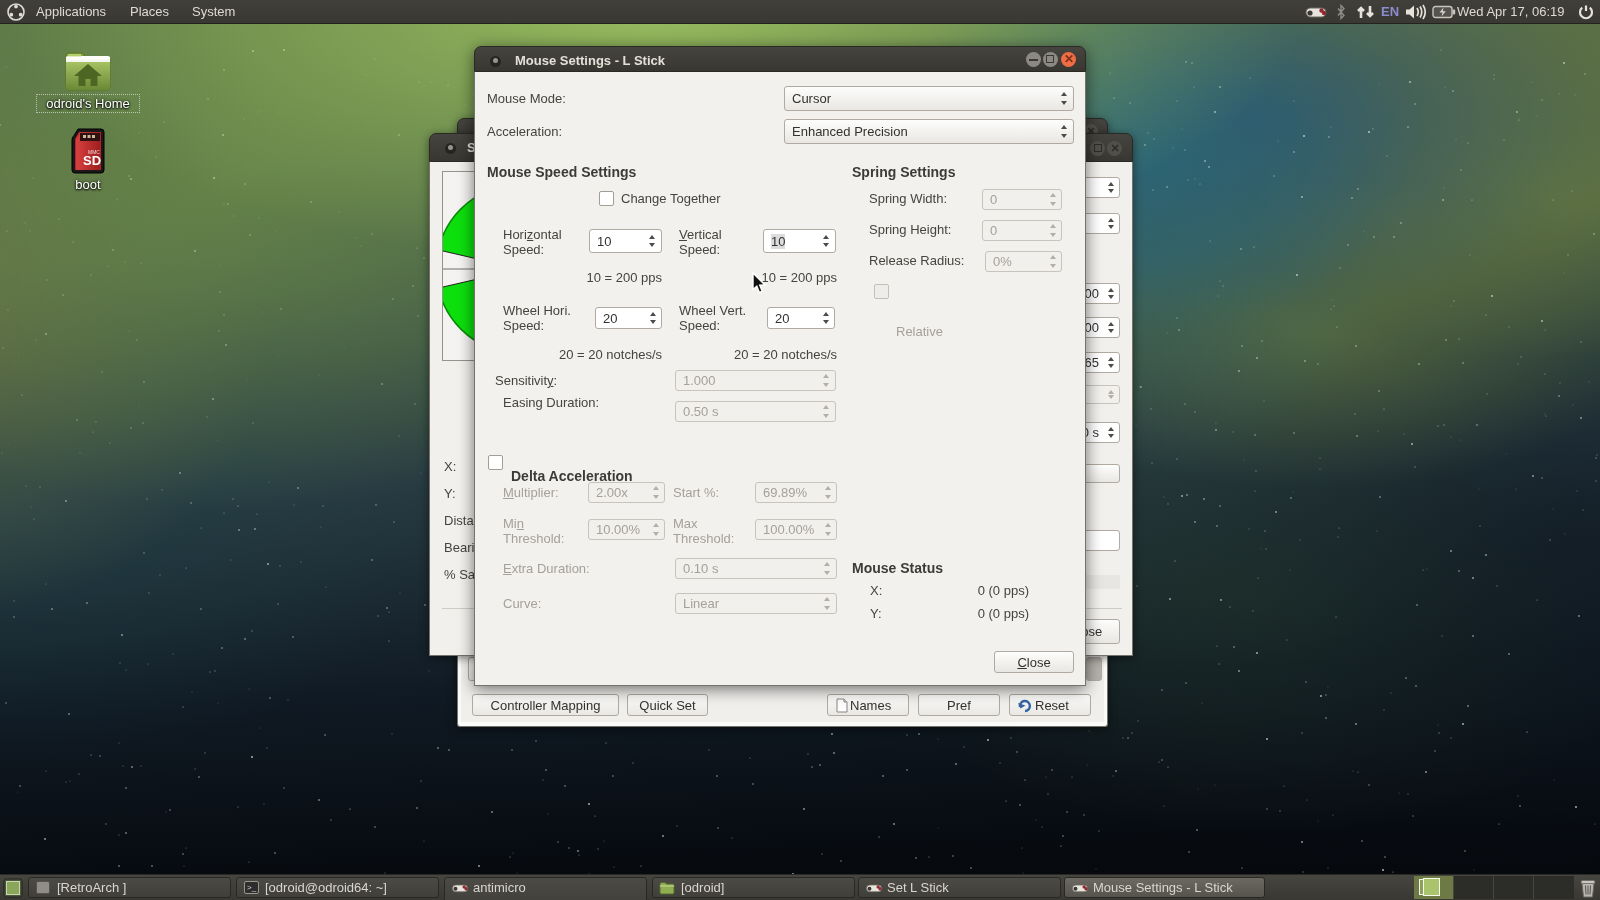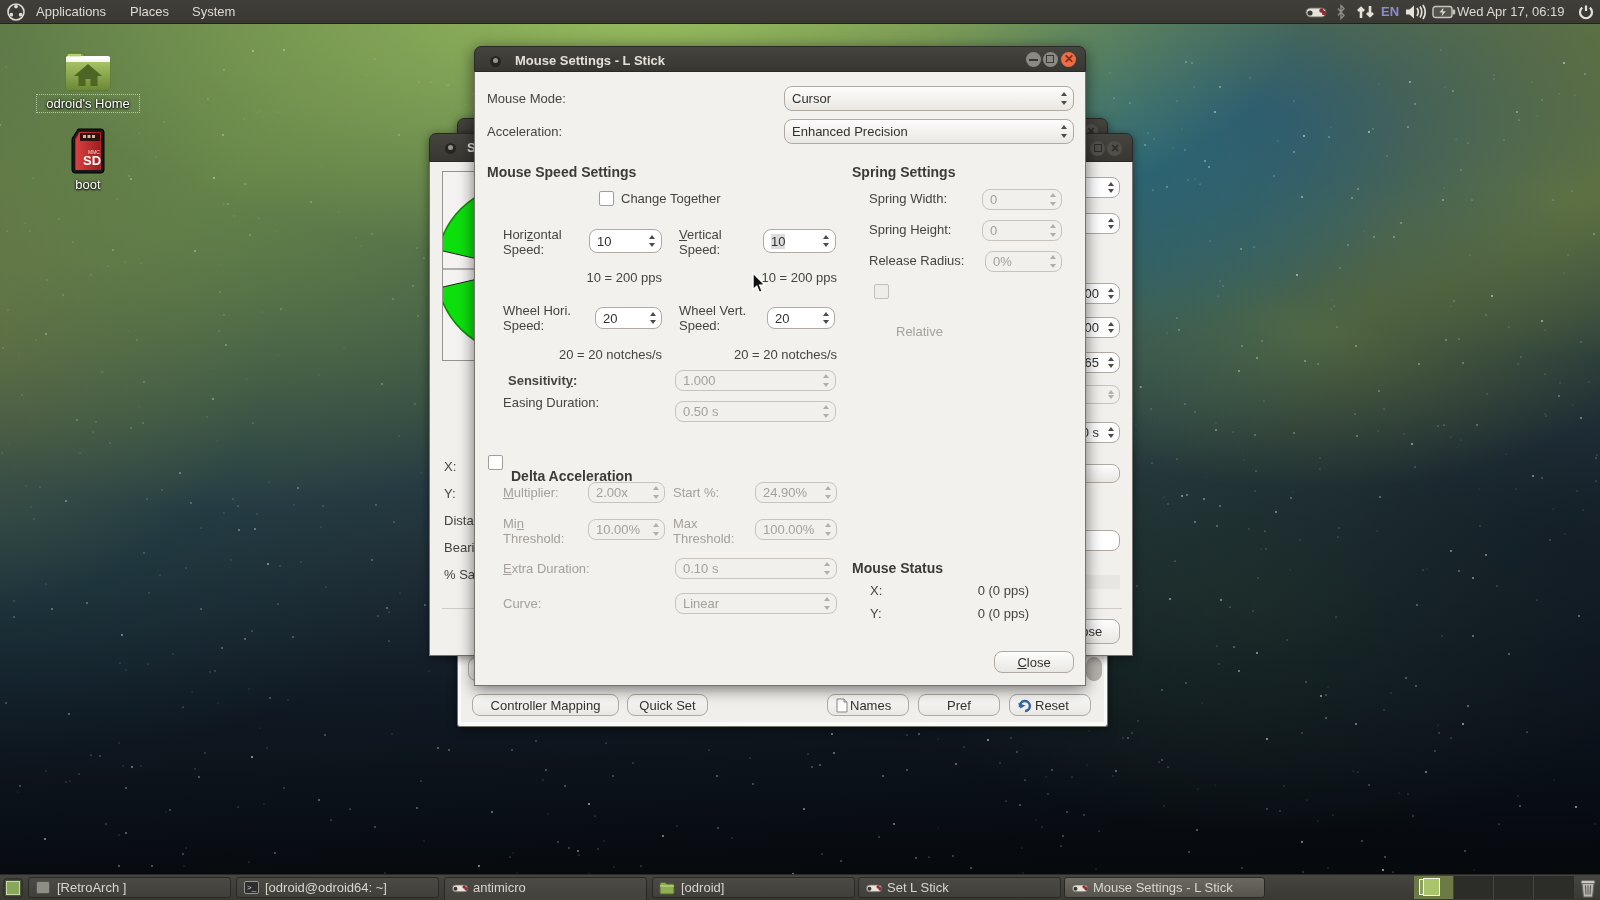--- a/index.html
+++ b/index.html
@@ -19,21 +19,21 @@
  radial-gradient(600px 330px at 79% 67%, rgba(58,92,50,.3), rgba(58,92,50,0) 70%),
  radial-gradient(640px 360px at 0% 57%, rgba(32,72,78,.4), rgba(32,72,78,0) 70%),
  linear-gradient(178deg, #5d7849 0%, #46604a 28%, #283b42 52%, #101a24 74%, #070b10 92%, #05070a 100%);}
 
 #panel{position:absolute;left:0;top:0;width:1600px;height:24px;background:linear-gradient(#403f3a,#393833);border-bottom:1px solid #23221f;color:#dfdbd2;font-size:13px}
 #panel .mi{position:absolute;top:0;height:24px;line-height:24px}
 
 .titlebar{position:absolute;background:linear-gradient(#45443f,#3b3a35 76%,#373631);color:#e4e0d8;font-size:13px;font-weight:bold}
 .wbtn{position:absolute;width:15px;height:15px;border-radius:50%;background:#8b8981}
 .wbtn i{position:absolute;font-style:normal}
-.entry,.spin,.combo,.btn{position:absolute;border:1px solid #b0aaa2;border-radius:8px;font-size:13px;color:#33322f}
+.entry,.spin,.combo,.btn{position:absolute;border:1px solid #b0aaa2;border-radius:3px;font-size:13px;color:#33322f}
 .spin,.entry{background:#fff}
 .combo,.btn{background:linear-gradient(#fdfdfc,#f2f1ee 55%,#e9e7e3)}
 .spin.dis{background:#f1f0ed;color:#a5a09a;border-color:#c8c3bc}
 .lab{position:absolute;font-size:13px;color:#45443f;white-space:pre}
 .lab.dis{color:#a5a09a}
 .lab.b{font-weight:bold;color:#3c3b37;font-size:14px}
 .cb{position:absolute;width:15px;height:15px;background:#fff;border:1px solid #a39d95;border-radius:2px}
 .cb.dis{background:#eeede9;border-color:#c4bfb8}
 .val{position:absolute;left:7px;top:0;bottom:0;display:flex;align-items:center}
 .arr{position:absolute;width:0;height:0;border-left:3.5px solid transparent;border-right:3.5px solid transparent}
@@ -1181,21 +1181,21 @@
         </div>
         <div class="lab" style="left:204px;top:231px;">Wheel Vert.
 Speed:</div>
         <div class="spin" style="left:292px;top:235px;width:68px;height:22px">
           <div class="val">20</div>
           <div class="arr au" style="right:5px;top:4px"></div>
           <div class="arr ad" style="right:5px;bottom:4px"></div>
         </div>
         <div class="lab" style="left:66px;top:275px;width:121px;text-align:right">20 = 20 notches/s</div>
         <div class="lab" style="left:241px;top:275px;width:121px;text-align:right">20 = 20 notches/s</div>
-        <div class="lab" style="left:33px;top:301px;font-weight:bold;">Sensitivit<span style="text-decoration:underline">y</span>:</div>
+        <div class="lab" style="left:20px;top:301px;">Sensitivit<span style="text-decoration:underline">y</span>:</div>
         <div class="spin dis" style="left:200px;top:298px;width:161px;height:21px">
           <div class="val">1.000</div>
           <div class="arr au" style="right:6px;top:3px"></div>
           <div class="arr ad" style="right:6px;bottom:3px"></div>
         </div>
         <div class="lab" style="left:28px;top:323px;">Easing Duration:</div>
         <div class="spin dis" style="left:200px;top:329px;width:161px;height:21px">
           <div class="val">0.50 s</div>
           <div class="arr au" style="right:6px;top:3px"></div>
           <div class="arr ad" style="right:6px;bottom:3px"></div>
@@ -1223,21 +1223,21 @@
         <div class="cb" style="left:13px;top:383px"></div>
         <div class="lab b" style="left:36px;top:396px;">Delta Acceleration</div>
         <div class="lab dis" style="left:28px;top:413px;"><span style="text-decoration:underline">M</span>ultiplier:</div>
         <div class="spin dis" style="left:113px;top:410px;width:77px;height:21px">
           <div class="val">2.00x</div>
           <div class="arr au" style="right:5px;top:3px"></div>
           <div class="arr ad" style="right:5px;bottom:3px"></div>
         </div>
         <div class="lab dis" style="left:198px;top:413px;">Start %:</div>
         <div class="spin dis" style="left:280px;top:410px;width:82px;height:21px">
-          <div class="val">24.90%</div>
+          <div class="val">69.89%</div>
           <div class="arr au" style="right:5px;top:3px"></div>
           <div class="arr ad" style="right:5px;bottom:3px"></div>
         </div>
         <div class="lab dis" style="left:28px;top:444px;">Mi<span style="text-decoration:underline">n</span>
 Threshold:</div>
         <div class="spin dis" style="left:113px;top:447px;width:77px;height:21px">
           <div class="val">10.00%</div>
           <div class="arr au" style="right:5px;top:3px"></div>
           <div class="arr ad" style="right:5px;bottom:3px"></div>
         </div>

